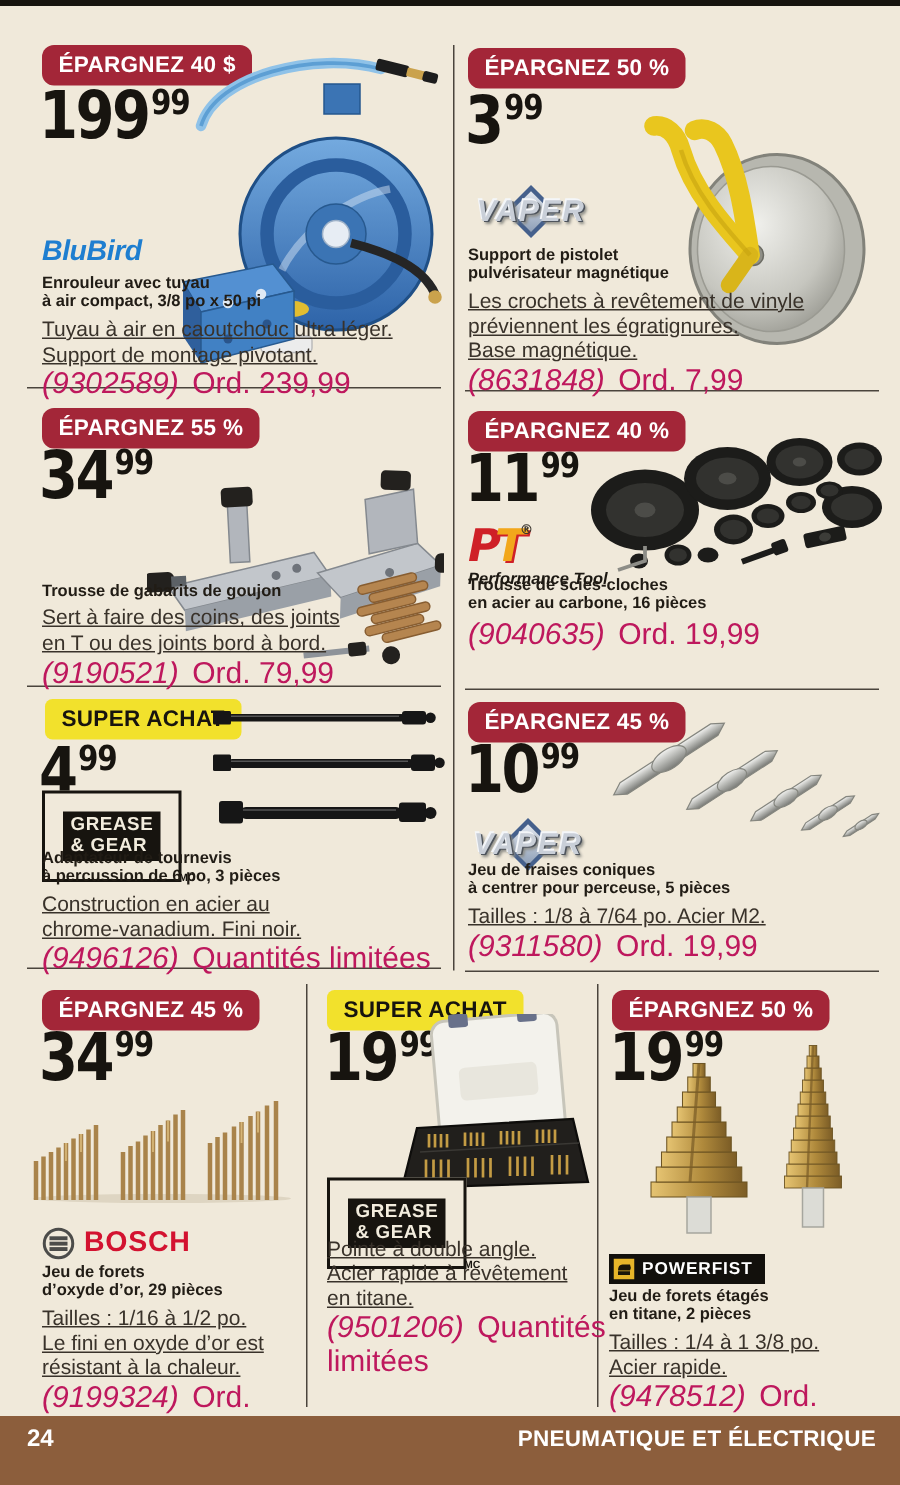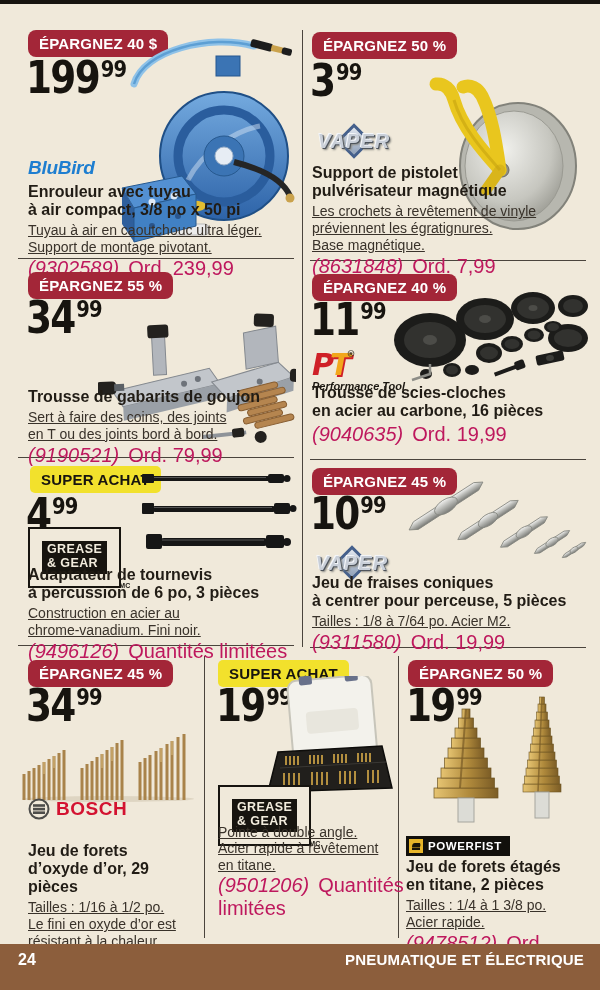--- a/index.html
+++ b/index.html
@@ -22,21 +22,21 @@
 
   .price {
     position:absolute; color:#17140f; font-family:"DejaVu Sans", sans-serif;
     font-weight:bold; line-height:.92; letter-spacing:-2px; white-space:nowrap;
     transform: scaleX(.85); transform-origin:left top;
   }
   .price .int { font-size:44px; }
   .price .cents { font-size:23px; letter-spacing:-1px; vertical-align:16px; margin-left:2px; }
 
   .tblock { position:absolute; }
-  .title { font-size:16px; font-weight:bold; color:#211c15; line-height:1.13; white-space:pre-line; margin-bottom:3px; }
+  .title { font-size:11px; font-weight:bold; color:#211c15; line-height:1.13; white-space:pre-line; margin-bottom:3px; }
   .desc  { font-size:14px; color:#39322a; line-height:1.2; white-space:pre-line;text-decoration:underline; }
   .skuline { font-size:20px; color:#be185d; margin-top:1px; }
   .sku { font-style:italic; }
   .note { margin-left:9px; }
 
   .brand-blubird { font-size:19px; font-weight:bold; font-style:italic; color:#1e7ed0; letter-spacing:-.3px; margin-bottom:4px; }
 
   .vaper { position:absolute; width:88px; height:34px; display:flex; align-items:center; justify-content:center;text-align:center; }
   .vaper .diamond { position:absolute; left:50%; top:50%; width:25px; height:25px;
     transform:translate(-50%,-50%) rotate(45deg);
@@ -383,21 +383,21 @@
     </g>
     <g stroke="#d6b678" stroke-width="1.2">
       <line x1="26" y1="38" x2="26" y2="50"></line>
         <line x1="36" y1="32" x2="36" y2="44"></line>
         <line x1="84" y1="30" x2="84" y2="44"></line>
         <line x1="94" y1="23" x2="94" y2="37"></line>
         <line x1="143" y1="24" x2="143" y2="38"></line>
         <line x1="154" y1="17" x2="154" y2="31"></line>
     </g>
   </svg>
-  <div class="bosch" style="left:28px;top:798px">
+  <div class="bosch" style="left:28px;top:818px">
     <svg width="22" height="22" viewBox="0 0 22 22">
       <circle cx="11" cy="11" r="9.5" fill="none" stroke="#4c4c4a" stroke-width="2"></circle>
       <rect x="5" y="6.2" width="12" height="2.6" fill="#4c4c4a"></rect>
       <rect x="5" y="9.8" width="12" height="2.6" fill="#4c4c4a"></rect>
       <rect x="5" y="13.4" width="12" height="2.6" fill="#4c4c4a"></rect>
     </svg>
     <span class="bname">BOSCH</span>
   </div>
   <div class="tblock" style="left:28px;top:842px;width:172px">
     <div class="title">Jeu de forets

